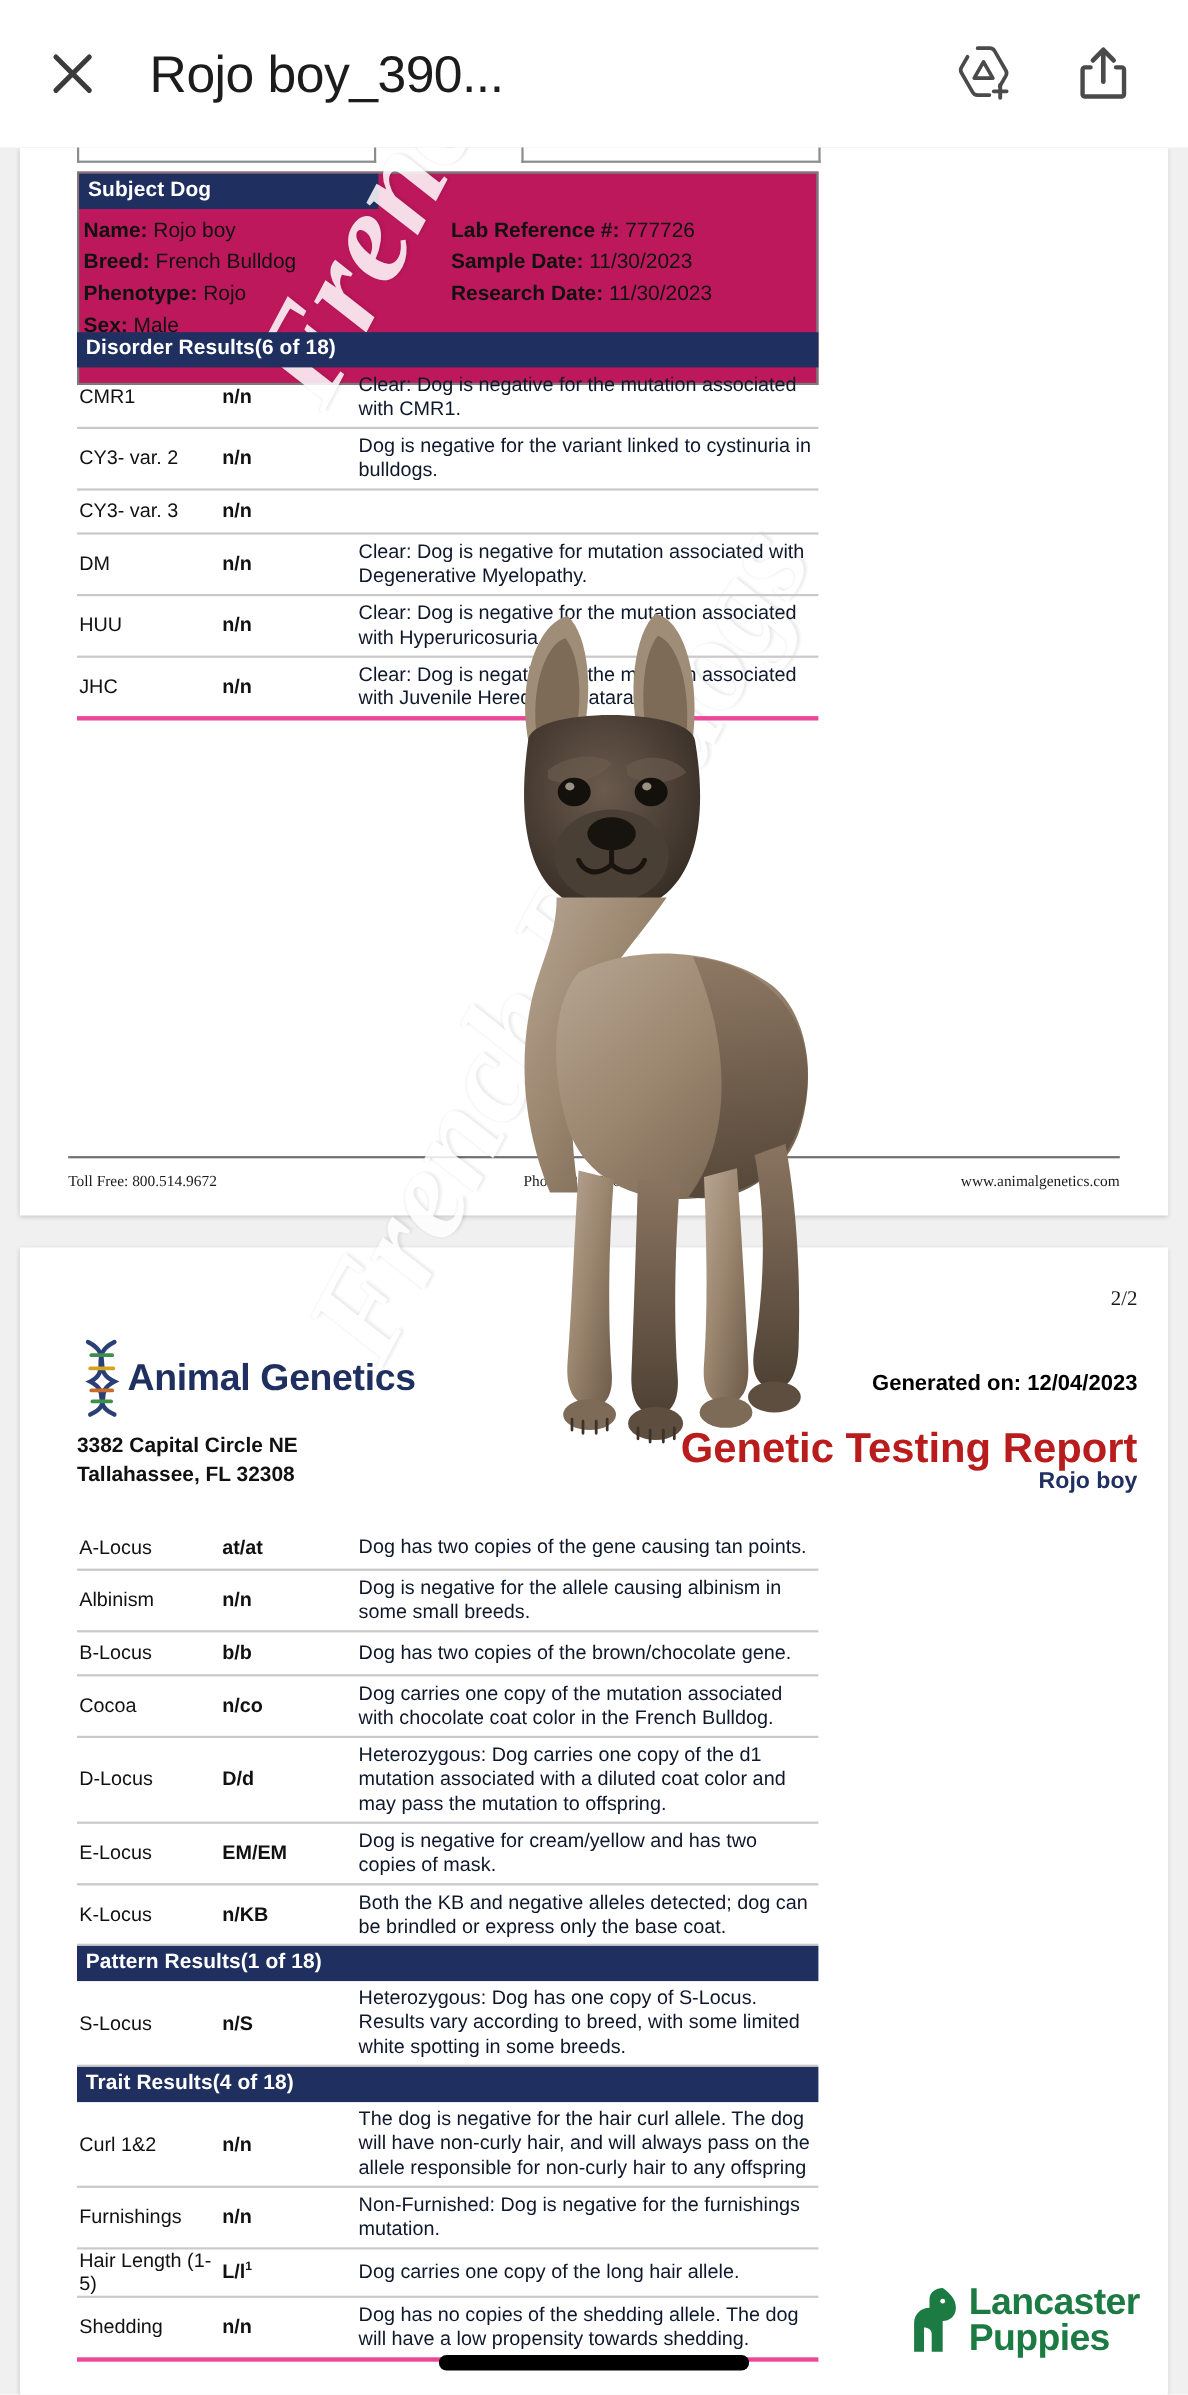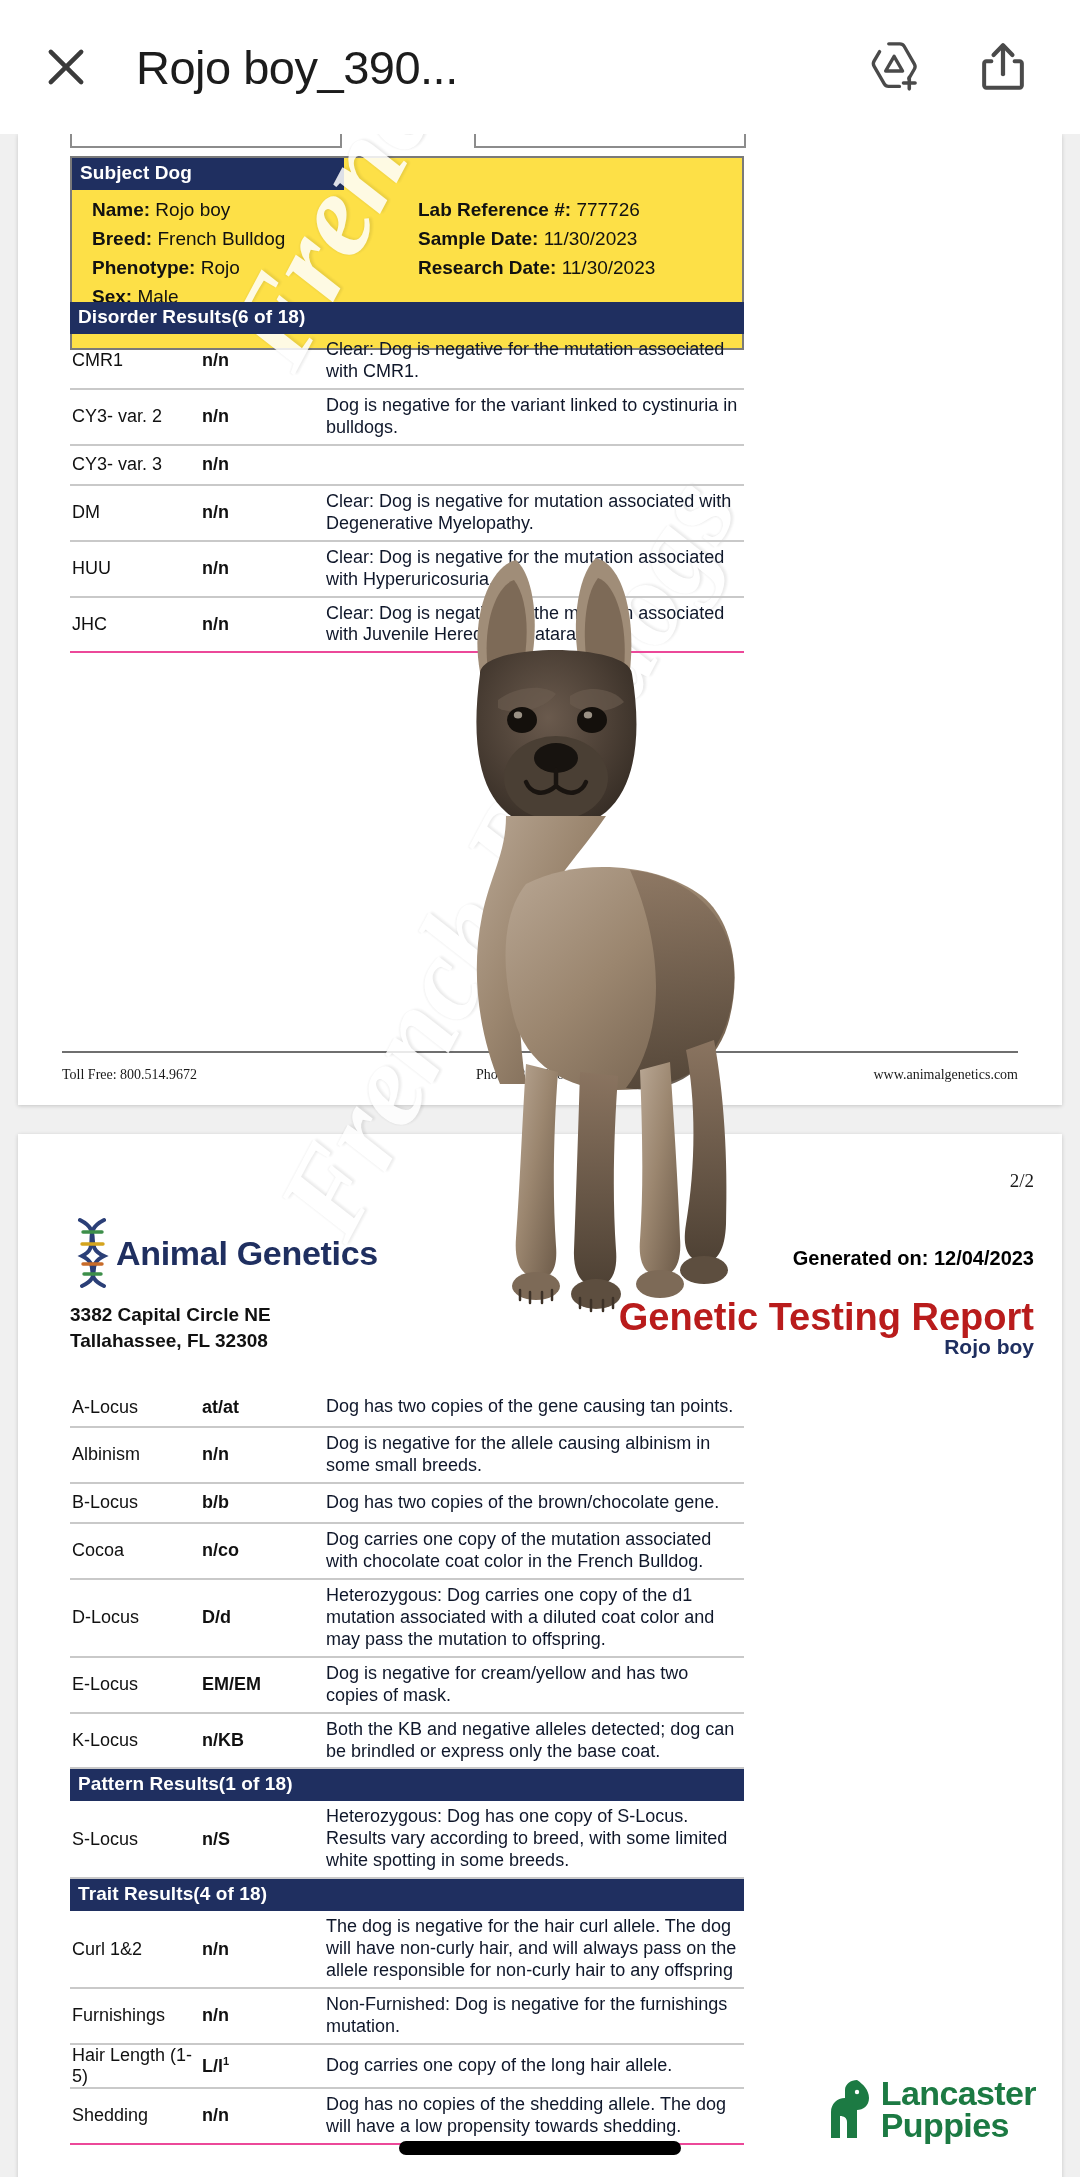--- a/index.html
+++ b/index.html
@@ -69,41 +69,41 @@
   .cut-box {
     position: absolute; top: -2px; height: 16px;
     border: 2px solid #8c8c8c; border-top: none; background:#fff;
   }
   #cut1 { left: 52px;  width: 272px; }
   #cut2 { left: 456px; width: 272px; }
 
   
   .subject-box {
     position: absolute; left: 52px; top: 22px; width: 674px;
-    border: 2px solid #7a7a7a; background: #fde047;
+    border: 2px solid #7a7a7a; background: #be185d;
   }
   .band {
     background: #1f2f60; color: #ffffff;
     font-size: 19px; font-weight: 700;
     padding: 5px 8px 6px 8px;
     letter-spacing: 0.1px;
     line-height: 1.1;
   }
   .subject-band { width: 272px; }
   .subject-grid { display: flex; padding: 6px 0 8px 0; }
-  .subject-col { flex: 1; padding-left: 20px; }
+  .subject-col { flex: 1; padding-left: 4px; }
   .subject-col:last-child { padding-left: 2px; }
   .kv { font-size: 19px; color: #111; line-height: 1.52; white-space: nowrap; }
   .kv b { font-weight: 700; }
 
   
   .rtable { position: absolute; left: 52px; width: 674px; z-index: 4; }
   .rband { width: 674px; }
   .rrow { display: flex; align-items: center; border-bottom: 2px solid #c9c9c9; min-height: 40px; }
-  .rrow:last-child { border-bottom: 2px solid #ec4899; }
+  .rrow:last-child { border-bottom: 4px solid #ec4899; }
   .c-name { width: 132px; font-size: 18px; color:#111; padding-left: 2px; flex:none; }
   .c-gt   { width: 118px; font-size: 18px; font-weight: 700; color:#111; flex:none; }
   .c-desc { flex: 1; font-size: 18px; color:#0f172a; line-height: 1.22; padding: 5px 4px 5px 6px;
             border-left: 0; }
   .c-gt sup { font-size: 11px; }
 
   
   .pg-foot {
     position: absolute; left: 44px; right: 44px; bottom: 22px;
   }

